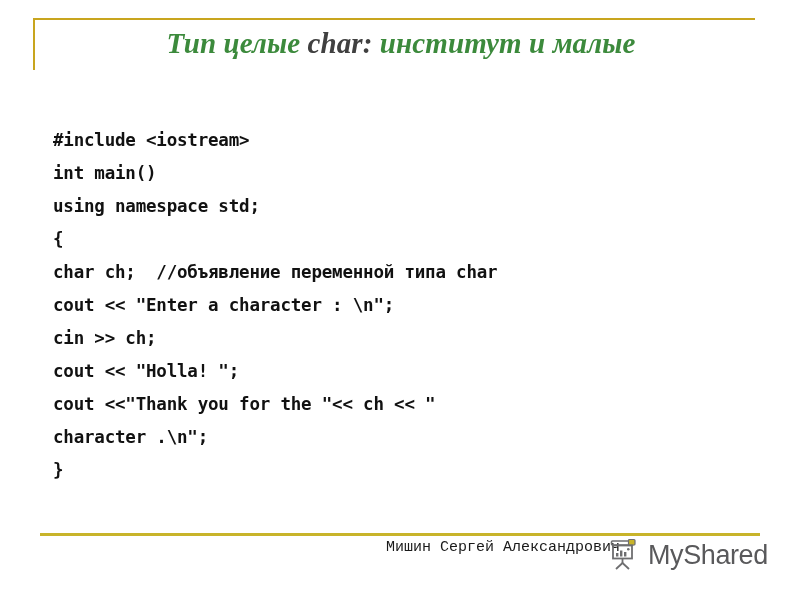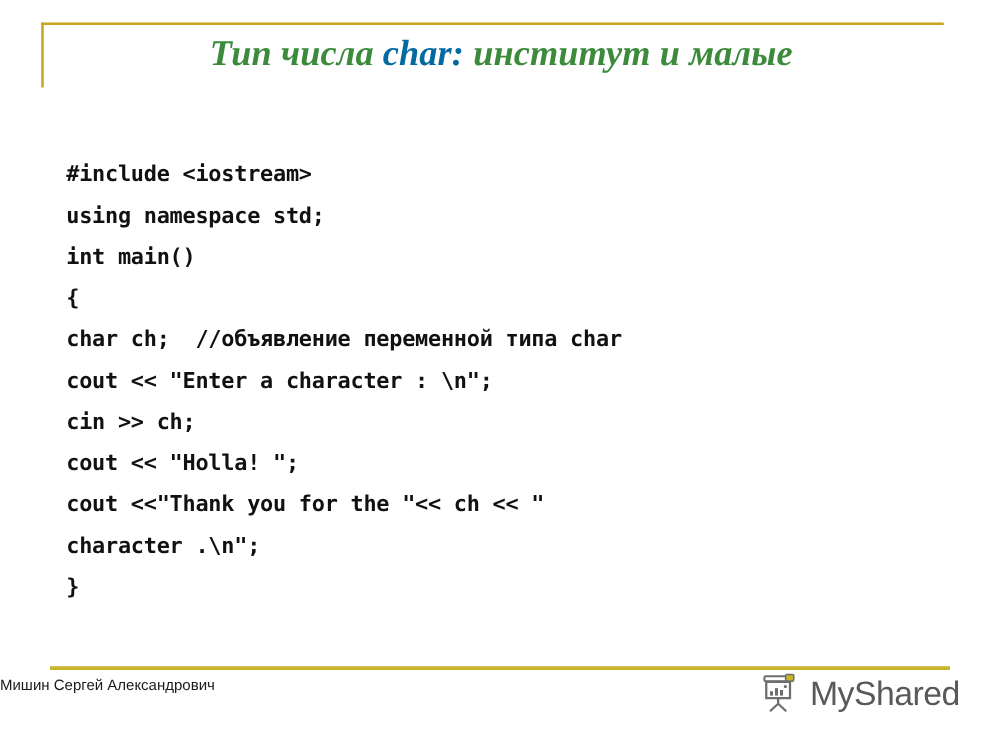--- a/index.html
+++ b/index.html
@@ -50,21 +50,21 @@
   }
   .title-text {
     font-family: "Liberation Serif", serif;
     font-style: italic;
     font-weight: bold;
     font-size: 29px;
     color: #3c8a3c;
     letter-spacing: 0.1px;
   }
   .title-text .kw {
-    color: #0369a1;
+    color: #404040;
   }
 
   
   .code-block {
     position: absolute;
     left: 53px;
     top: 124px;
     width: 720px;
   }
   .code-line {
@@ -84,23 +84,23 @@
     top: 533px;
     width: 720px;
     height: 3px;
     background: #c8b42a;
   }
   .footer-credit {
     position: absolute;
     left: 0px;
     top: 541px;
     width: 620px;
-    text-align: left;
-    font-family: Liberation Sans, sans-serif;
-    font-size: 12px;
+    text-align: right;
+    font-family: Liberation Mono, monospace;
+    font-size: 15px;
     line-height: 14px;
     color: #1a1a1a;
   }
 
   .brand {
     position: absolute;
     left: 608px;
     top: 538px;
     display: flex;
     align-items: center;
@@ -121,28 +121,28 @@
 </style>
 </head>
 <body>
 
 <div class="slide">
 
   <div class="title-rule-top"></div>
   <div class="title-rule-left"></div>
 
   <div class="title-block">
-    <span class="title-text"><span>Тип числа </span><span class="kw">char:</span><span> институт и малые</span></span>
+    <span class="title-text"><span>Тип целые </span><span class="kw">char:</span><span> институт и малые</span></span>
     <br>
   </div>
 
   <div class="code-block">
     <div class="code-line">#include &lt;iostream&gt;</div>
+    <div class="code-line">int main()</div>
     <div class="code-line">using namespace std;</div>
-    <div class="code-line">int main()</div>
     <div class="code-line">{</div>
     <div class="code-line">char ch;  //объявление переменной типа char</div>
     <div class="code-line">cout &lt;&lt; "Enter a character : \n";</div>
     <div class="code-line">cin &gt;&gt; ch;</div>
     <div class="code-line">cout &lt;&lt; "Holla! ";</div>
     <div class="code-line">cout &lt;&lt;"Thank you for the "&lt;&lt; ch &lt;&lt; "</div>
     <div class="code-line">character .\n";</div>
     <div class="code-line">}</div>
   </div>
 

